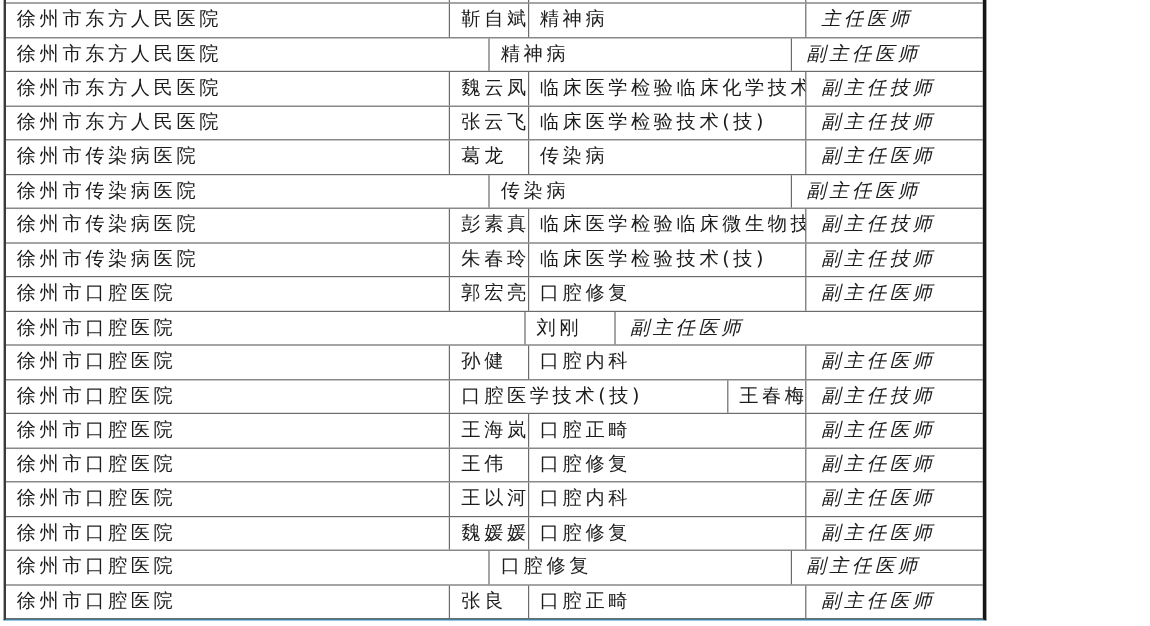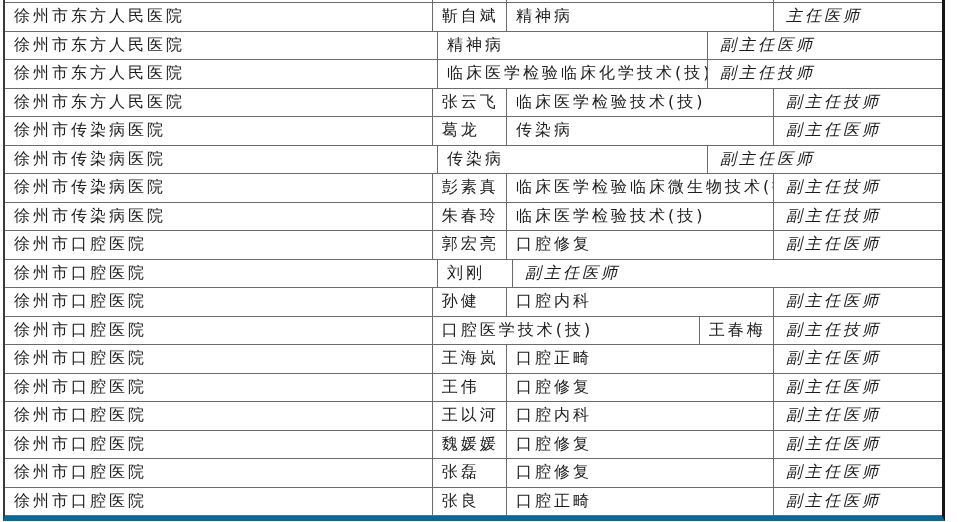--- a/index.html
+++ b/index.html
@@ -14,25 +14,25 @@
   .page {
     position: relative;
     width: 958px;
     height: 522px;
     background: #ffffff;
   }
   .doc-table {
     position: absolute;
     left: 3px;
     top: 0;
-    width: 942px;
+    width: 819px;
     box-sizing: border-box;
     border-left: 2px solid #3a3a3a;
     border-right: 3px solid #161616;
-    border-bottom: 5px solid #0369a1;
+    border-bottom: 1px solid #0369a1;
     background: #ffffff;
   }
   .row {
     display: flex;
     height: 28.5px;
     box-sizing: border-box;
     border-bottom: 1px solid #6b6b6b;
   }
   .row.partial {
     height: 3px;
@@ -76,20 +76,21 @@
   </div>
 
   <div class="row">
     <div class="cell c-hospital">徐州市东方人民医院</div>
     <div class="cell c-specialty">精神病</div>
     <div class="cell c-title">副主任医师</div>
   </div>
 
   <div class="row">
     <div class="cell c-hospital">徐州市东方人民医院</div>
+    <div class="cell c-name">魏云凤</div>
     <div class="cell c-specialty">临床医学检验临床化学技术(技)</div>
     <div class="cell c-title">副主任技师</div>
   </div>
 
   <div class="row">
     <div class="cell c-hospital">徐州市东方人民医院</div>
     <div class="cell c-name">张云飞</div>
     <div class="cell c-specialty">临床医学检验技术(技)</div>
     <div class="cell c-title">副主任技师</div>
   </div>
@@ -171,21 +172,20 @@
 
   <div class="row">
     <div class="cell c-hospital">徐州市口腔医院</div>
     <div class="cell c-name">魏媛媛</div>
     <div class="cell c-specialty">口腔修复</div>
     <div class="cell c-title">副主任医师</div>
   </div>
 
   <div class="row">
     <div class="cell c-hospital">徐州市口腔医院</div>
-    <div class="cell c-name">张磊</div>
     <div class="cell c-specialty">口腔修复</div>
     <div class="cell c-title">副主任医师</div>
   </div>
 
   <div class="row">
     <div class="cell c-hospital">徐州市口腔医院</div>
     <div class="cell c-name">张良</div>
     <div class="cell c-specialty">口腔正畸</div>
     <div class="cell c-title">副主任医师</div>
   </div>

